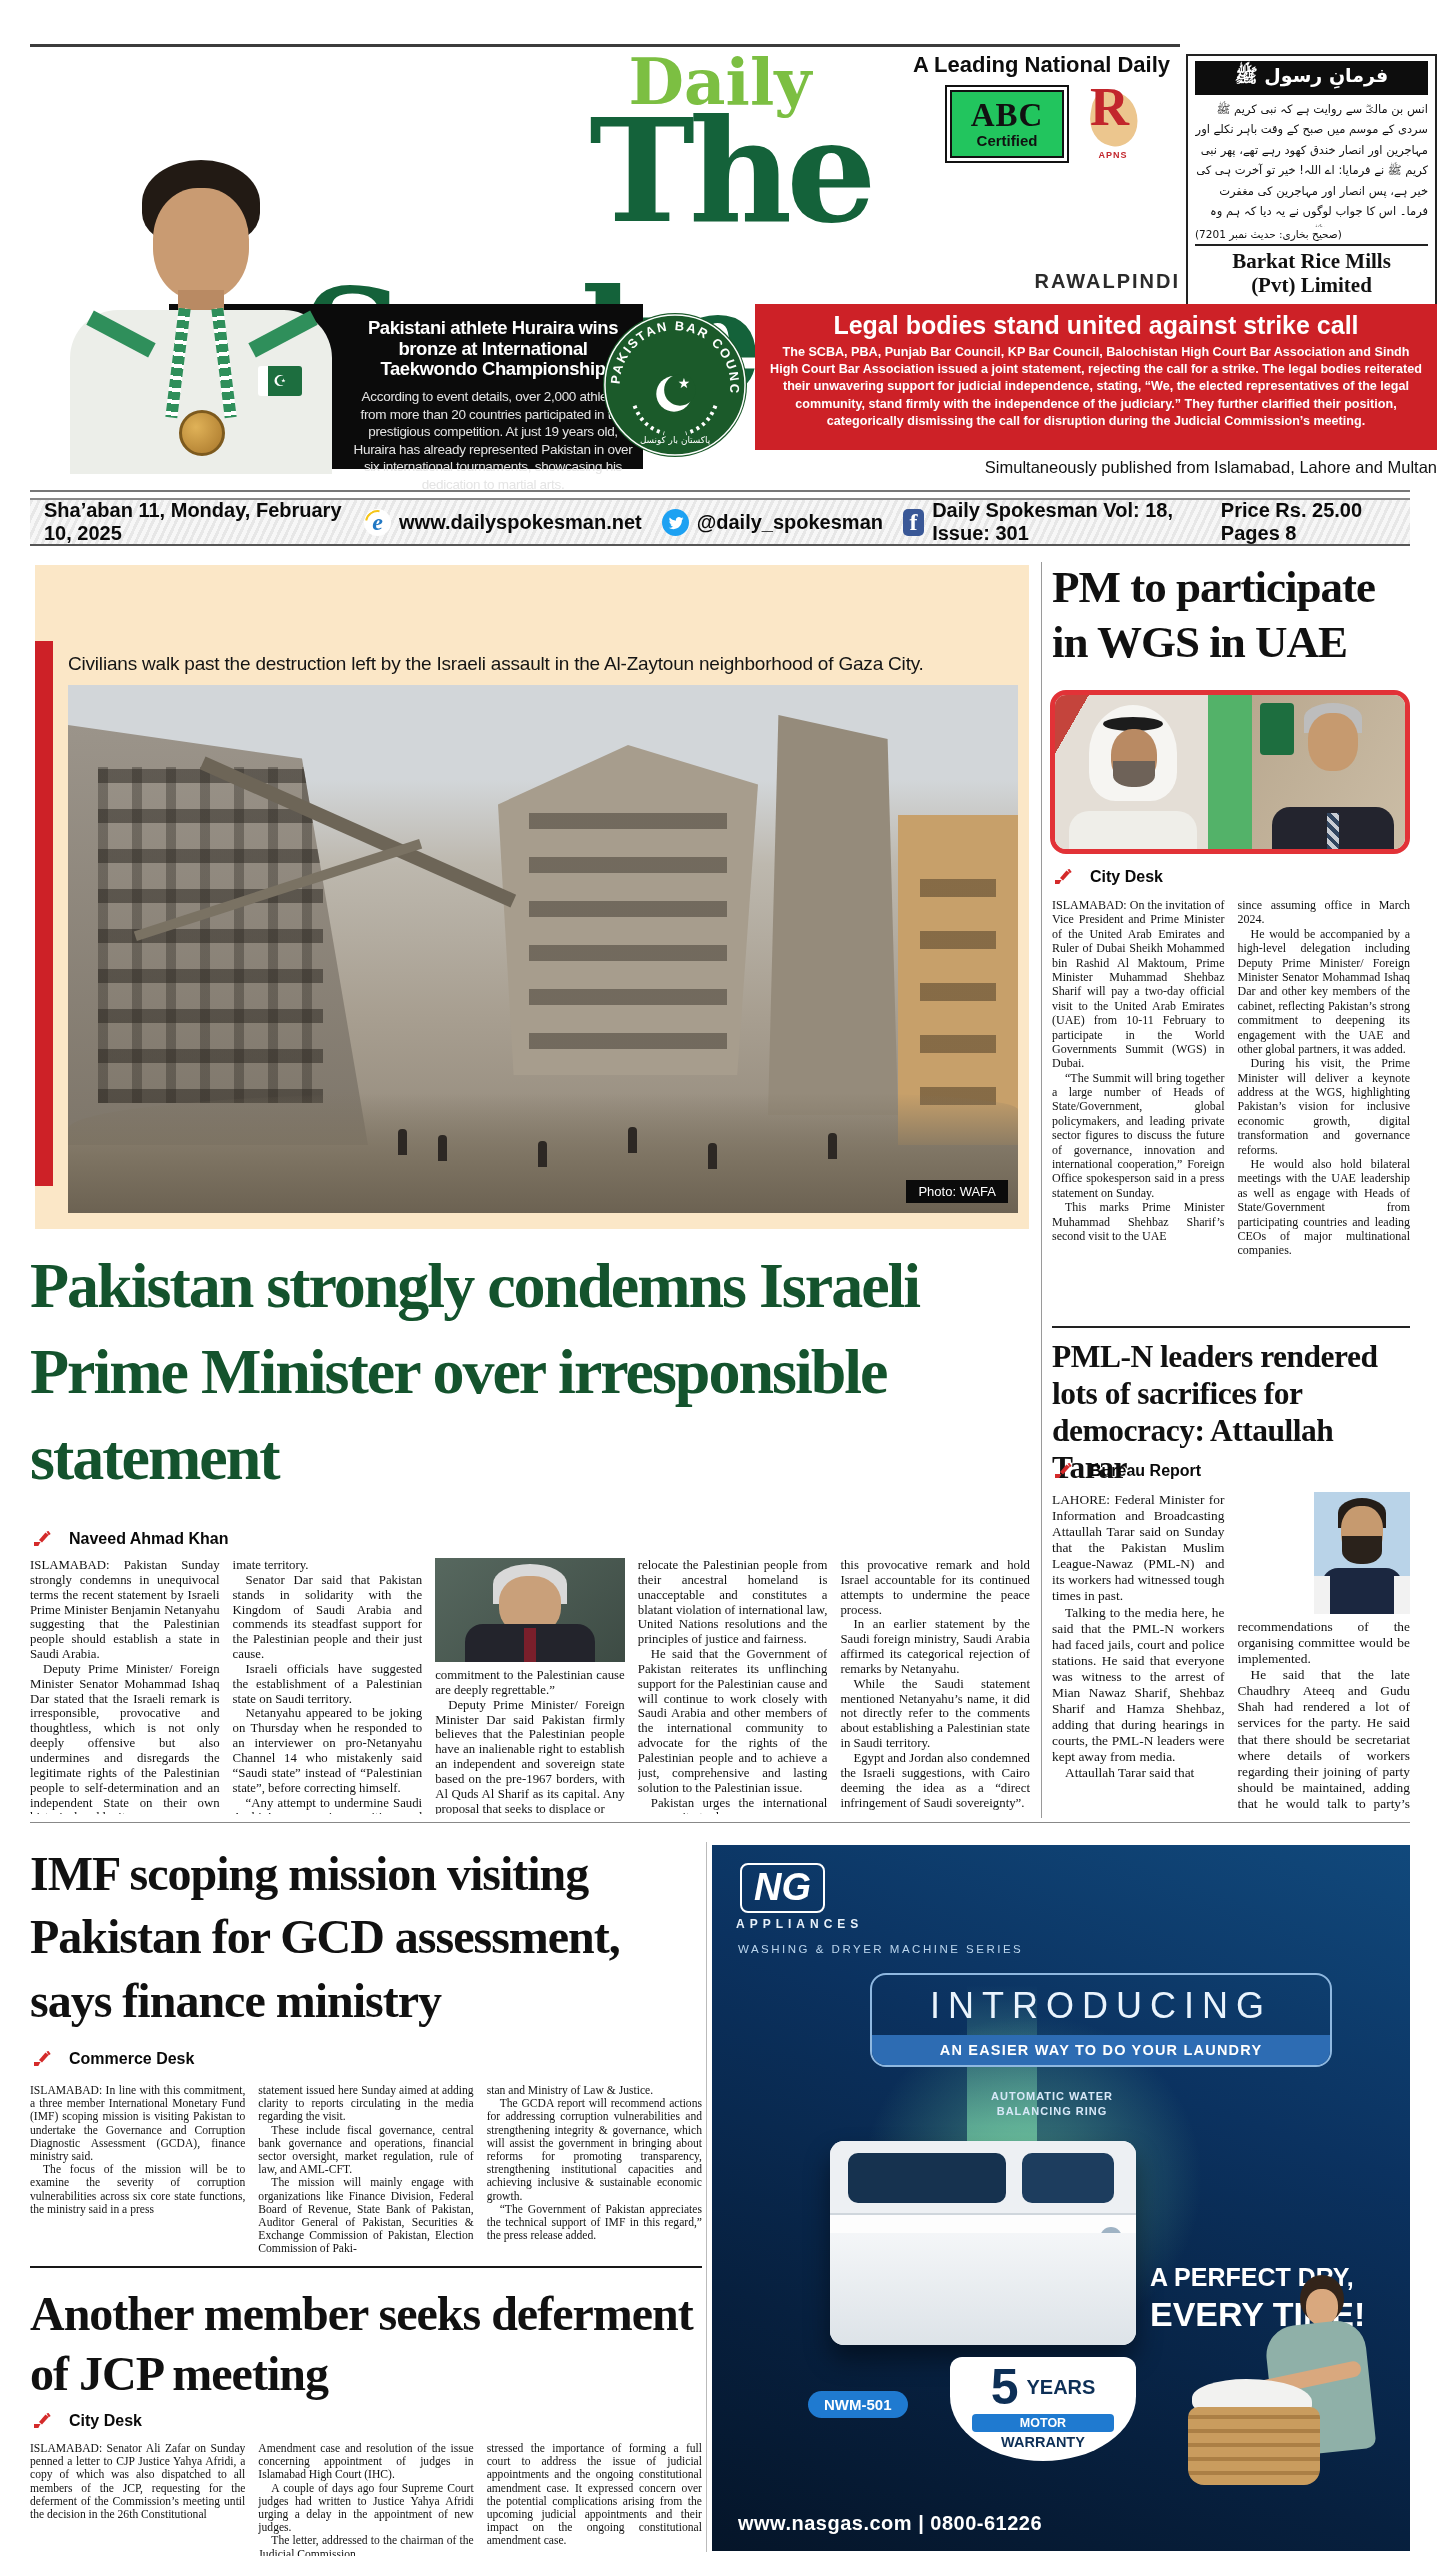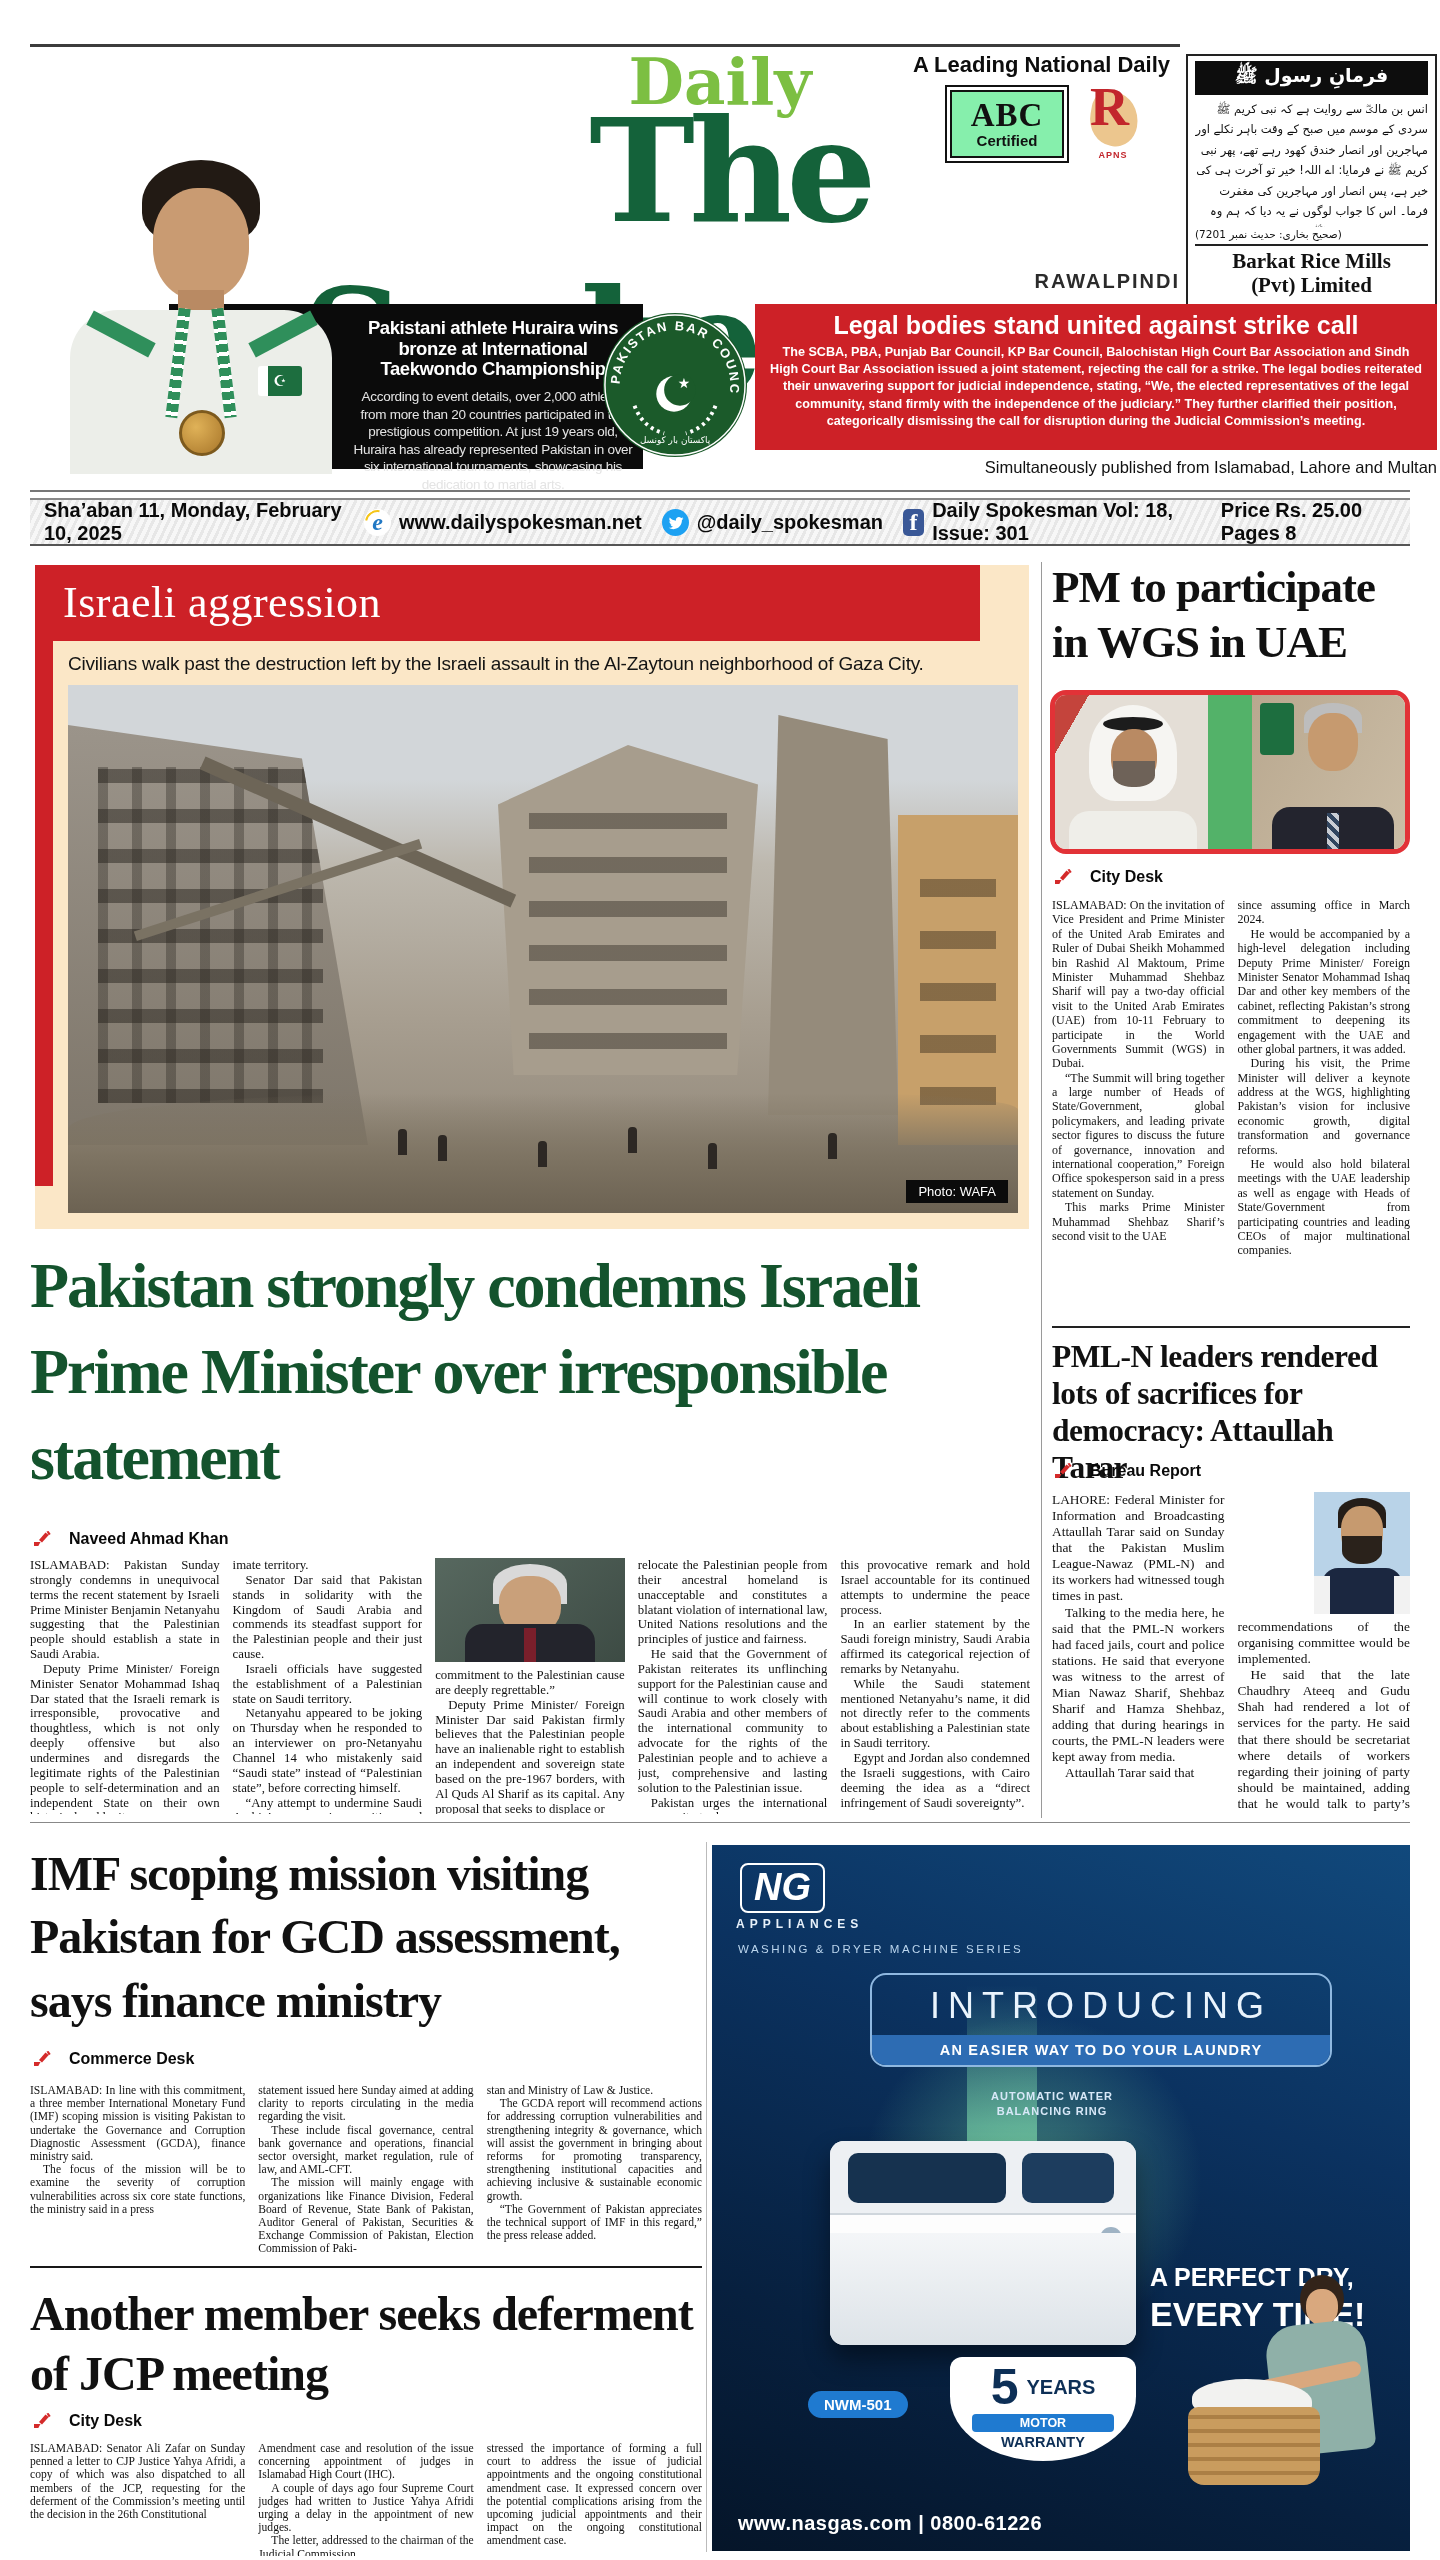--- a/index.html
+++ b/index.html
@@ -2,21 +2,21 @@
 <html><head>
 <meta charset="utf-8">
 <style>
 *{box-sizing:border-box;margin:0;padding:0}
 body{background:#888;font-family:"Liberation Serif",serif}
 .page{position:relative;width:1440px;height:2560px;margin:0 auto;background:#fff;color:#111;overflow:hidden}
 .abs{position:absolute}
 
 #top-rule{left:30px;top:44px;width:1150px;border-top:3px solid #3c3c3c}
 #tagline{left:700px;top:52px;width:470px;text-align:right;font:bold 22px "Liberation Sans",sans-serif;color:#0d0d0d}
-#abc-box{left:950px;top:90px;width:114px;height:68px;border:2px solid #111;outline:2px solid #111;outline-offset:3px;display:flex;flex-direction:column;align-items:center;justify-content:center;background:#86efac}
+#abc-box{left:950px;top:90px;width:114px;height:68px;border:2px solid #111;outline:2px solid #111;outline-offset:3px;display:flex;flex-direction:column;align-items:center;justify-content:center;background:#22c55e}
 #abc-box .l1{font:bold 33px/1 "Liberation Serif",serif;letter-spacing:1px}
 #abc-box .l2{font:bold 15px "Liberation Sans",sans-serif}
 #apns{left:1082px;top:86px;width:62px;height:74px}
 #apns .map{position:absolute;inset:6px 6px 14px 8px;background:#ecc68e;border-radius:35% 60% 45% 55%;transform:rotate(10deg)}
 #apns .r{position:absolute;left:8px;top:-6px;font:bold 54px/1 "Liberation Serif",serif;color:#c2262c}
 #apns .sub{position:absolute;bottom:0;left:0;right:0;text-align:center;font:bold 9px "Liberation Sans",sans-serif;color:#c2262c;letter-spacing:1px}
 #daily{left:340px;top:44px;width:760px;text-align:center;font-family:"DejaVu Serif",serif;font-weight:bold;font-size:64px;color:#7cbf42}
 #title{left:240px;top:86px;width:980px;text-align:center;font-family:"DejaVu Serif",serif;font-weight:bold;font-size:142px;line-height:1.2;color:#14623a;letter-spacing:-6px}
 #city{left:930px;top:270px;width:250px;text-align:right;font:bold 20px "Liberation Sans",sans-serif;color:#2b2b2b;letter-spacing:2px}
 
@@ -257,21 +257,20 @@
     <span class="db-sp"></span>
     <span class="db-item">
       <span class="ic-fb">f</span>
       <span>Daily Spokesman Vol: 18, Issue: 301</span>
     </span>
     <span class="db-sp"></span>
     <span class="db-item">Price Rs. 25.00 Pages 8</span>
   </div>
 
   <div class="abs" id="gaza-cream"></div>
-  <div class="abs" id="gaza-redbar">Israeli aggression</div>
   <div class="abs" id="gaza-redstrip"></div>
   <div class="abs" id="gaza-caption">Civilians walk past the destruction left by the Israeli assault in the Al-Zaytoun neighborhood of Gaza City.</div>
   <div class="abs" id="gaza-photo">
     <div class="gz b1"></div>
     <div class="gz b2"></div>
     <div class="gz b3"></div>
     <div class="gz b4"></div>
     <div class="gz beam"></div>
     <div class="gz beam2"></div>
     <div class="gz rubble"></div>

